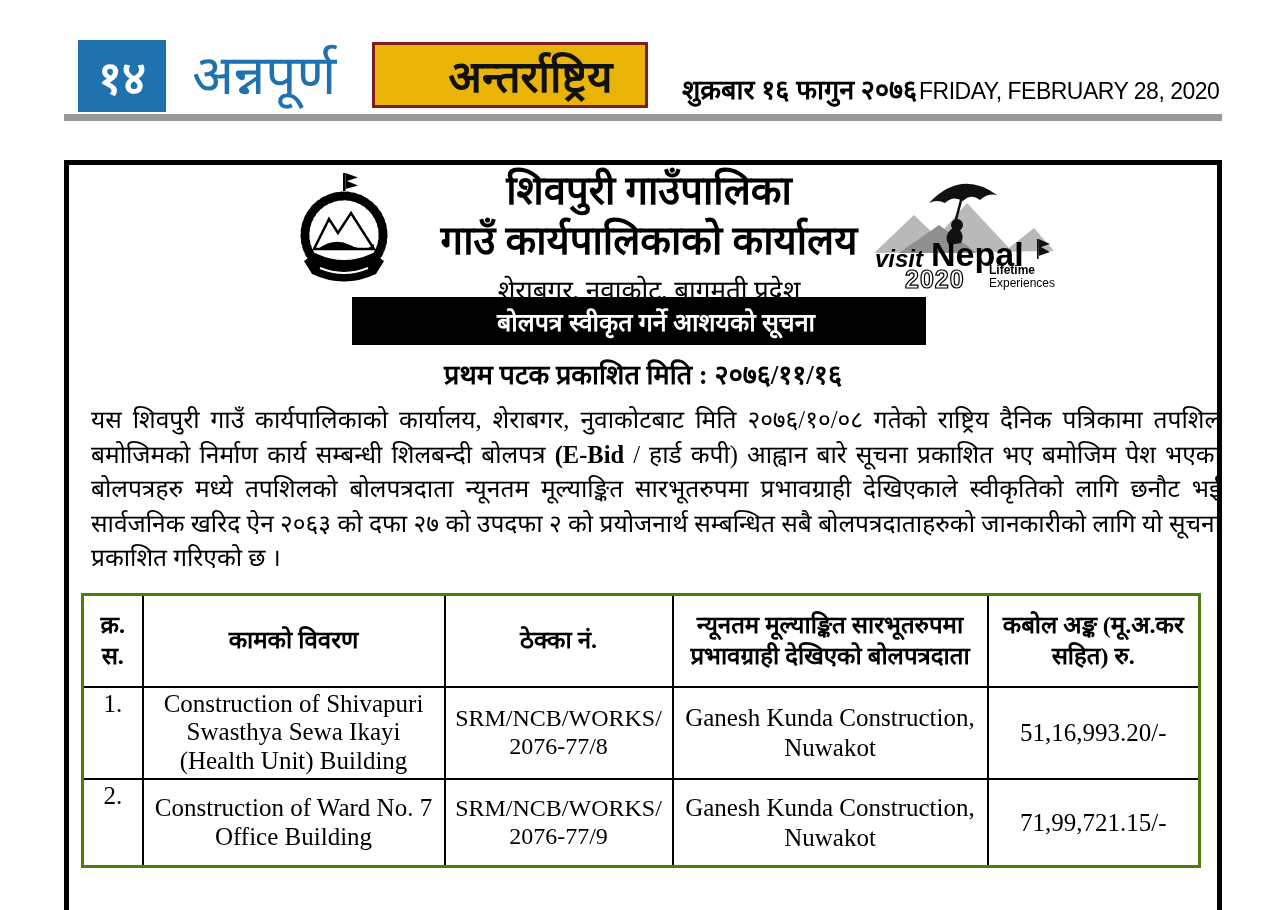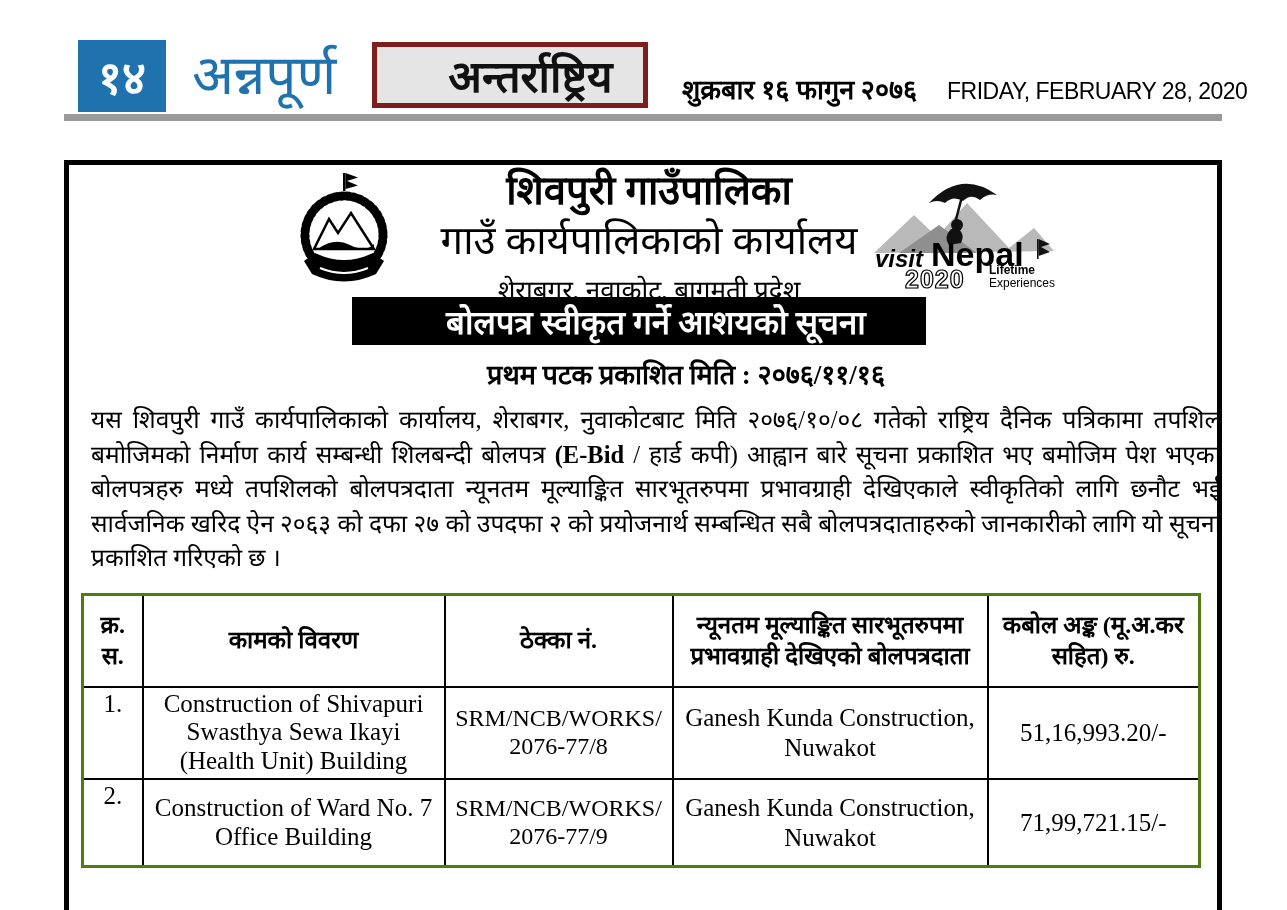--- a/index.html
+++ b/index.html
@@ -13,58 +13,58 @@
     position:absolute; left:78px; top:40px; width:88px; height:72px;
     background:#1f72ae; display:flex; align-items:center; justify-content:center;
   }
   .page-number-box span { color:#ffffff; font-size:46px; font-weight:bold; }
   .paper-name {
     position:absolute; left:192px; top:40px; height:72px; line-height:72px;
     font-size:55px; font-weight:normal; color:#1f72ae; white-space:nowrap;
   }
   .section-box {
     position:absolute; left:372px; top:42px; width:276px; height:66px;
-    background:#e5e5e5; border:5px solid #7f1d1d; box-sizing:border-box;
+    background:#eab308; border:3px solid #7f1d1d; box-sizing:border-box;
     display:flex; align-items:center; justify-content:center;padding-left:41px;
   }
   .section-box span { font-size:44px; font-weight:600; color:#111; white-space:nowrap; }
-  .date-line { position:absolute; left:682px; top:70px; display:flex; gap:30px; align-items:baseline; }
+  .date-line { position:absolute; left:682px; top:70px; display:flex; gap:2px; align-items:baseline; }
   .date-np { font-size:27px; font-weight:bold; white-space:nowrap; }
   .date-en { font-size:23px; font-family:"Liberation Sans",sans-serif; letter-spacing:-0.5px; white-space:nowrap; }
   .masthead-rule { position:absolute; left:64px; top:114px; width:1158px; height:7px; background:#9a9a9a; }
 
   
   .notice {
     position:absolute; left:64px; top:160px; width:1158px; height:812px;
     border:5px solid #000; box-sizing:border-box; background:#fff;
   }
   .emblem { position:absolute; left:225px; top:6px; width:100px; height:122px; }
   .org-head { position:absolute; left:300px; top:2px; width:560px; text-align:center; }
   .org-title  { font-size:40px; font-weight:bold; line-height:1.2; white-space:nowrap; }
-  .org-office { font-size:40px; font-weight:normal; line-height:1.2; margin-top:2px; white-space:nowrap; }
+  .org-office { font-size:40px; font-weight:bold; line-height:1.2; margin-top:2px; white-space:nowrap; }
   .org-address{ font-size:26px; margin-top:6px; font-weight:500; white-space:nowrap; }
 
   .vn-logo { position:absolute; left:800px; top:8px; width:205px; height:118px; font-family:"Liberation Sans",sans-serif; }
   .vn-logo svg { position:absolute; left:0; top:0; }
   .vn-visit { position:absolute; left:6px;  top:72px; font-size:24px; font-weight:bold; font-style:italic; }
   .vn-nepal { position:absolute; left:62px; top:62px; font-size:34px; font-weight:bold; }
   .vn-flag  { position:absolute; left:168px; top:66px; }
   .vn-year  { position:absolute; left:36px; top:92px; font-size:25px; font-weight:bold;
               color:#fff; -webkit-text-stroke:1.2px #000; text-shadow:0 0 1px rgba(0,0,0,.85); letter-spacing:1px; }
   .vn-tag1  { position:absolute; left:120px; top:90px;  font-size:12px; font-weight:bold; }
   .vn-tag2  { position:absolute; left:120px; top:103px; font-size:12px; }
 
   .banner {
     position:absolute; left:283px; top:132px; width:574px; height:48px;
     background:#000; display:flex; align-items:center; justify-content:center;
   }
-  .banner span { color:#fff; font-size:33px; font-weight:bold; white-space:nowrap;margin-left:34px; }
+  .banner span { color:#fff; font-size:25px; font-weight:bold; white-space:nowrap;margin-left:34px; }
 
   .published { position:absolute; left:0; top:190px; width:100%; text-align:center;
-               font-size:27px; font-weight:bold;padding-left:43px; }
+               font-size:27px; font-weight:bold; }
 
   .body-text {
     position:absolute; left:12px; top:228px; width:1130px; margin:10px;
     font-size:24.5px; line-height:34.5px; text-align:justify;
   }
 
   
   .tender-table {
     position:absolute; left:12px; top:420px; width:1117px;
     border-collapse:collapse; border:3px solid #4d7c0f; table-layout:fixed;margin-top:8px;

